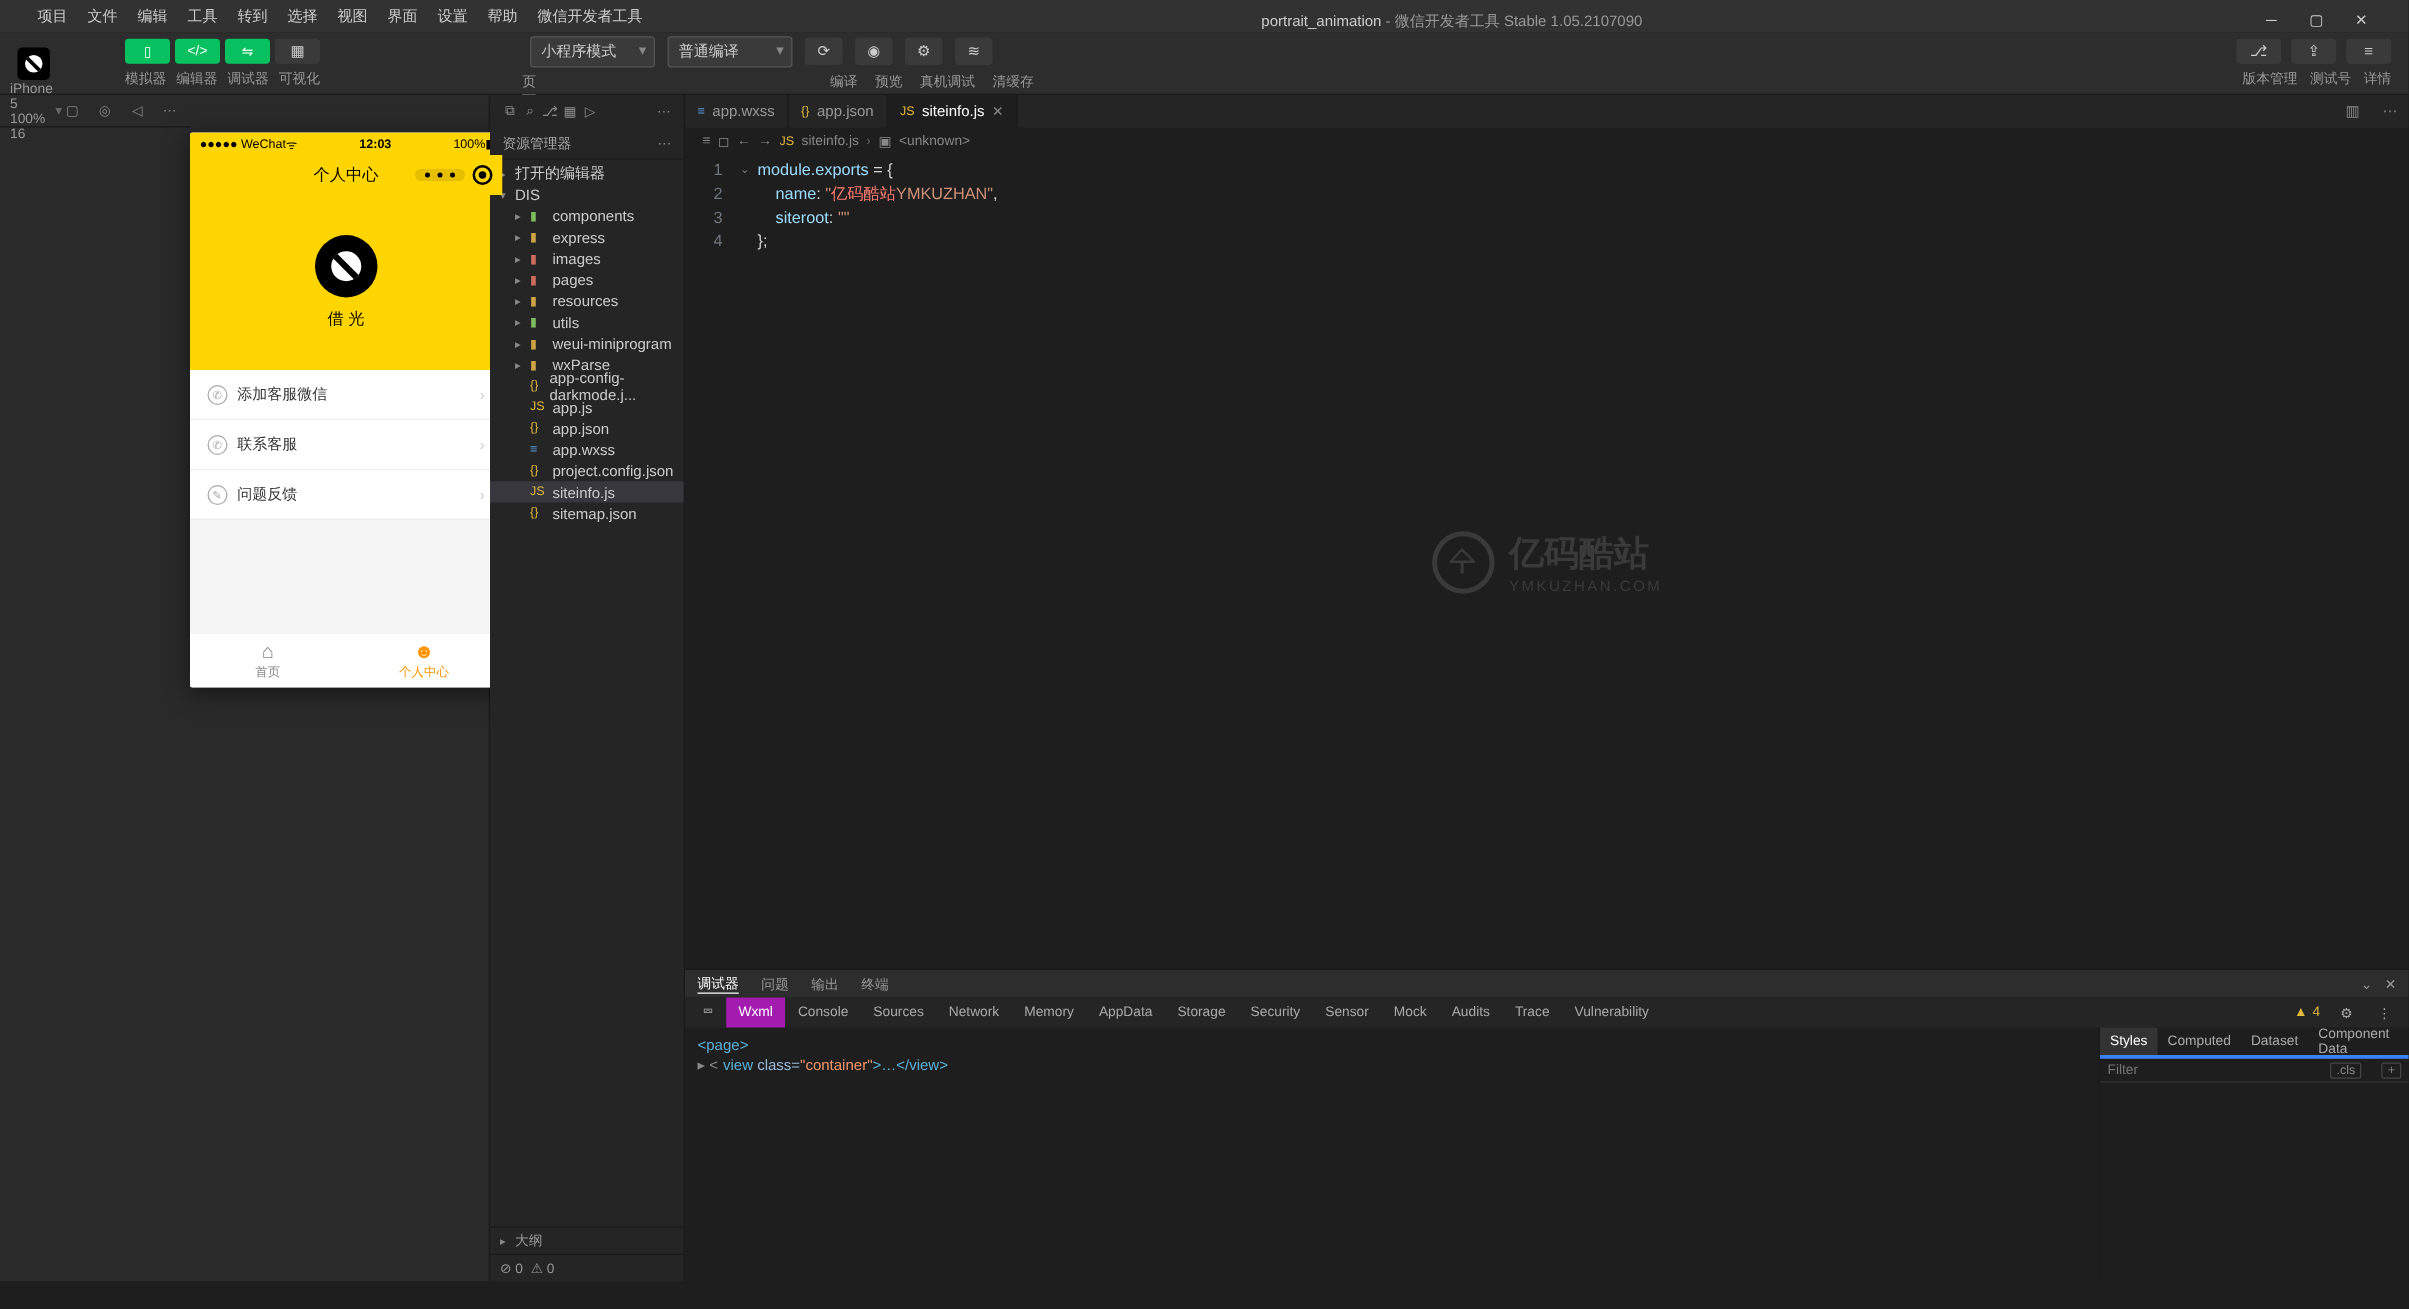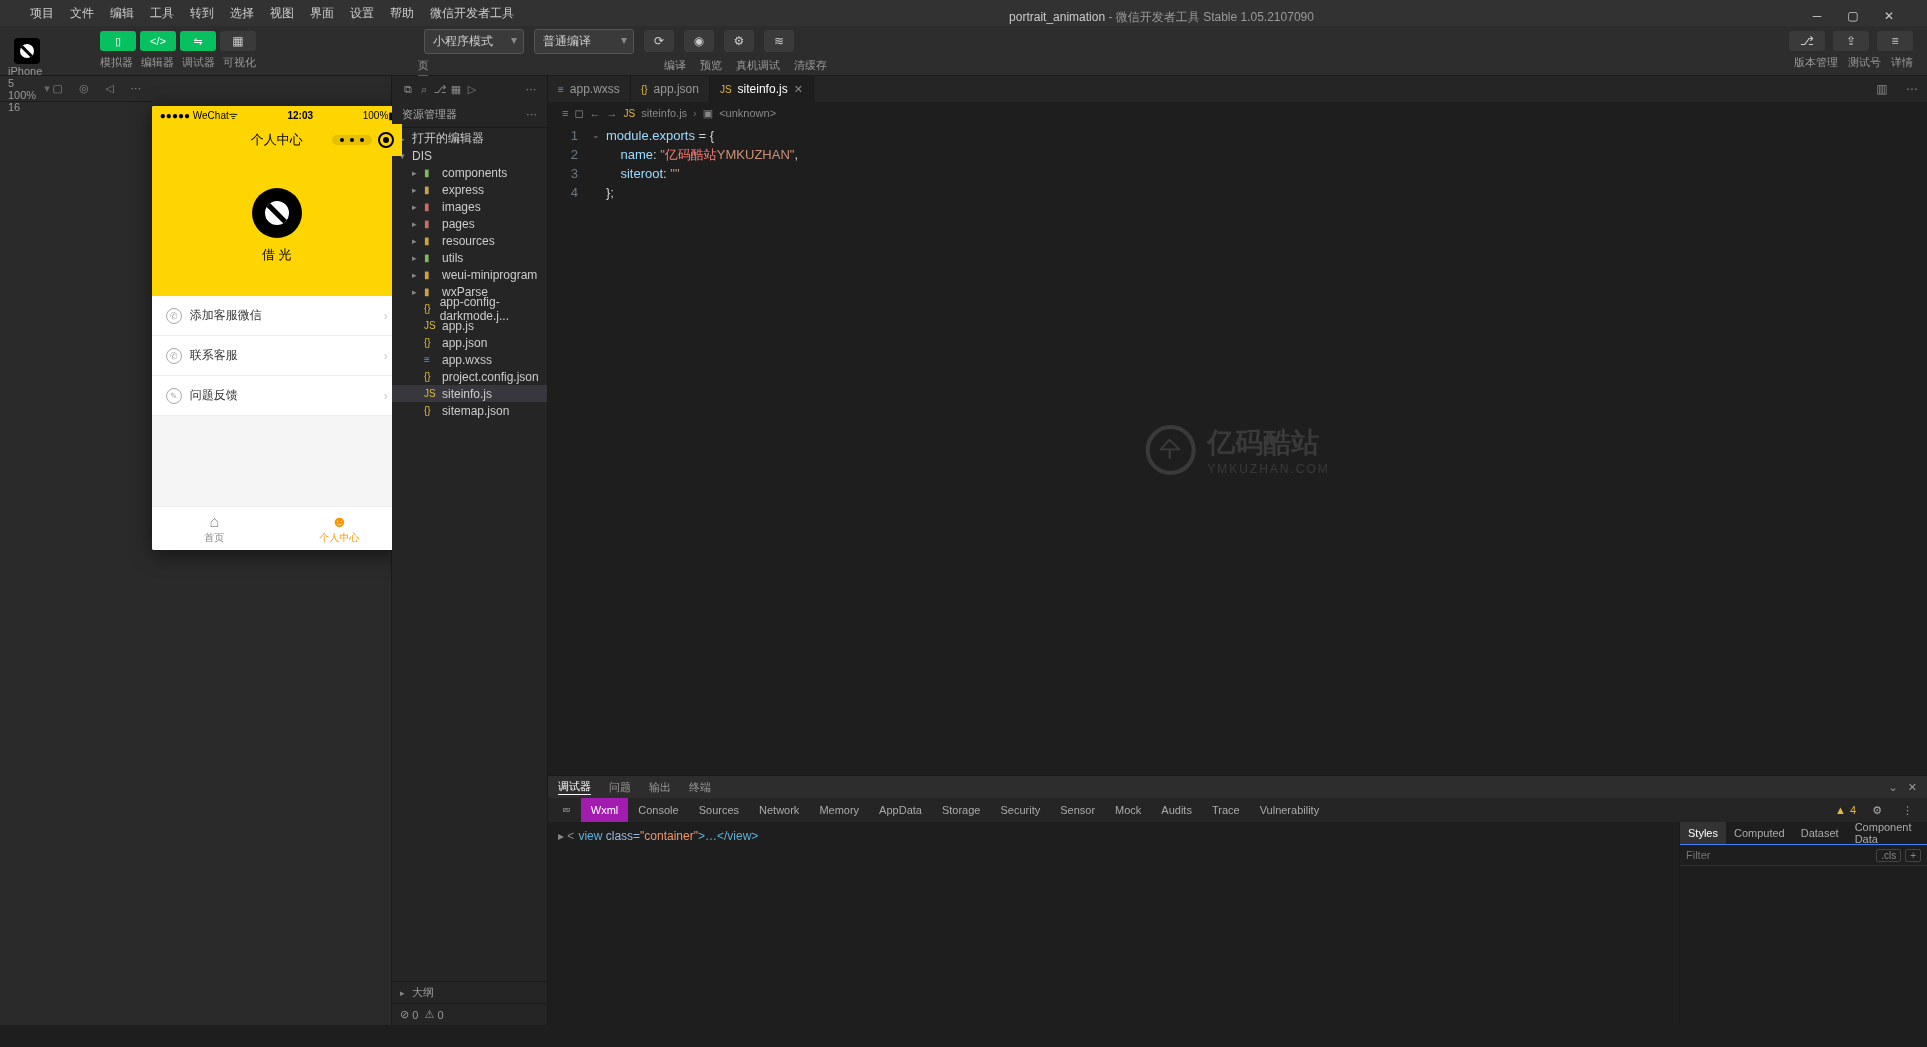--- a/index.html
+++ b/index.html
@@ -106,21 +106,21 @@
 .dev-body { flex:1; display:flex; }
 .dom-panel { flex:1; padding:6px 10px; font-family:Consolas,monospace; font-size:12px; line-height:16px; overflow:auto; }
 .dom-tag { color:#5db0d7; }
 .dom-attr { color:#9bbbdc; }
 .dom-val { color:#f29766; }
 .dom-arrow { color:#888; margin-right:4px; }
 .style-panel { width:248px; border-left:1px solid #1a1a1a; display:flex; flex-direction:column; }
 .style-tabs { height:22px; display:flex; align-items:center; font-size:11px; }
 .style-tab { padding:0 8px; height:100%; display:flex; align-items:center; color:#aaa; cursor:pointer; }
 .style-tab.active { background:#333; color:#fff; }
-.style-filter { height:22px; display:flex; align-items:center; padding:0 6px; border-top:1px solid #3b82f6; border-bottom:1px solid #333; }
+.style-filter { height:22px; display:flex; align-items:center; padding:0 6px; border-top:3px solid #3b82f6; border-bottom:1px solid #333;gap:12px; }
 .style-filter input { flex:1; background:transparent; border:none; color:#ccc; font-size:11px; outline:none; }
 .cls-btn { color:#888; border:1px solid #444; padding:0 4px; border-radius:2px; font-size:10px; margin-left:4px; }
 
 .statusbar { height:22px; background:#2d2d2d; border-top:1px solid #1a1a1a; display:flex; align-items:center; padding:0 10px; color:#999; font-size:11px; }
 .statusbar .right { margin-left:auto; display:flex; gap:14px; }
 
 .left-pane-footer { height:22px; background:#2d2d2d; border-top:1px solid #1a1a1a; display:flex; align-items:center; padding:0 16px; color:#999; font-size:11px; }
 .left-pane-footer .right { margin-left:auto; display:flex; gap:10px; }
 </style>
 </head>
@@ -462,20 +462,21 @@
         <span class="dev-tab2">Vulnerability</span>
         <span class="dev-warn">
             <span>▲</span>
             <span>4</span>
           </span>
         <span class="dev-tab2">⚙</span>
         <span class="dev-tab2">⋮</span>
       </div>
       <div class="dev-body">
         <div class="dom-panel">
+          <div><span class="dom-tag">&lt;page&gt;</span></div>
           <div><span class="dom-arrow">▸ &lt;</span><span class="dom-tag">view</span><span class="dom-attr"> class=</span><span class="dom-val">"container"</span><span class="dom-tag">&gt;…&lt;/</span><span class="dom-tag">view</span><span class="dom-tag">&gt;</span></div>
         </div>
         <div class="style-panel">
           <div class="style-tabs">
             <span class="style-tab active">Styles</span>
             <span class="style-tab">Computed</span>
             <span class="style-tab">Dataset</span>
             <span class="style-tab">Component Data</span>
             <span class="style-tab">»</span>
           </div>

